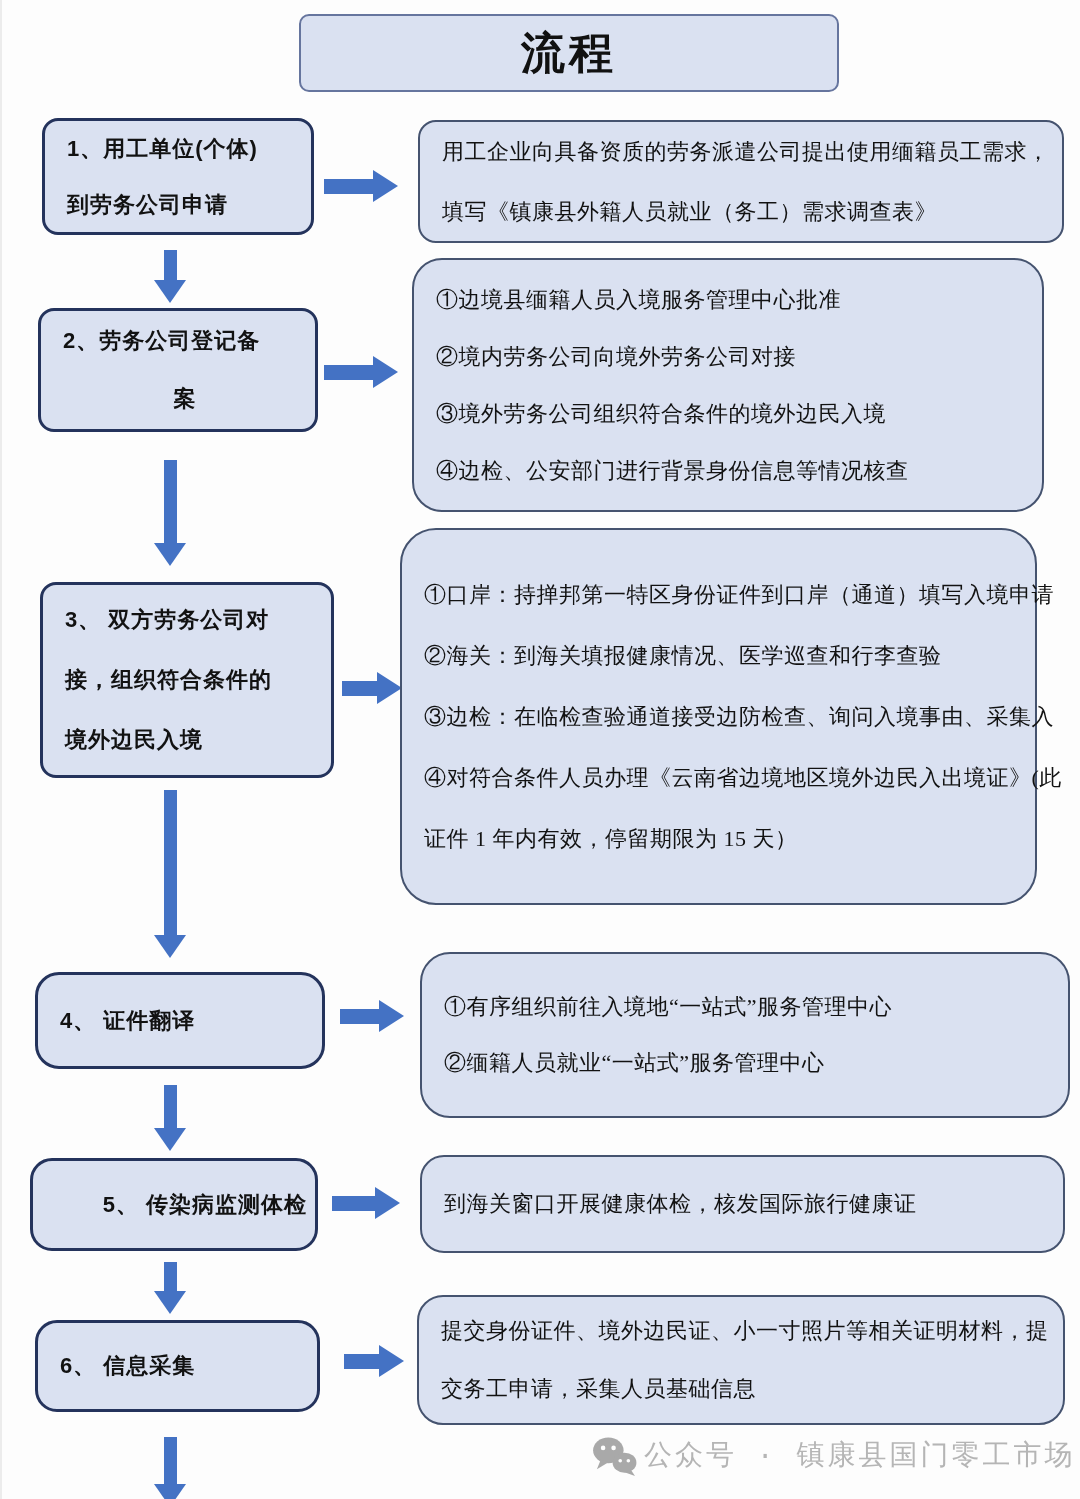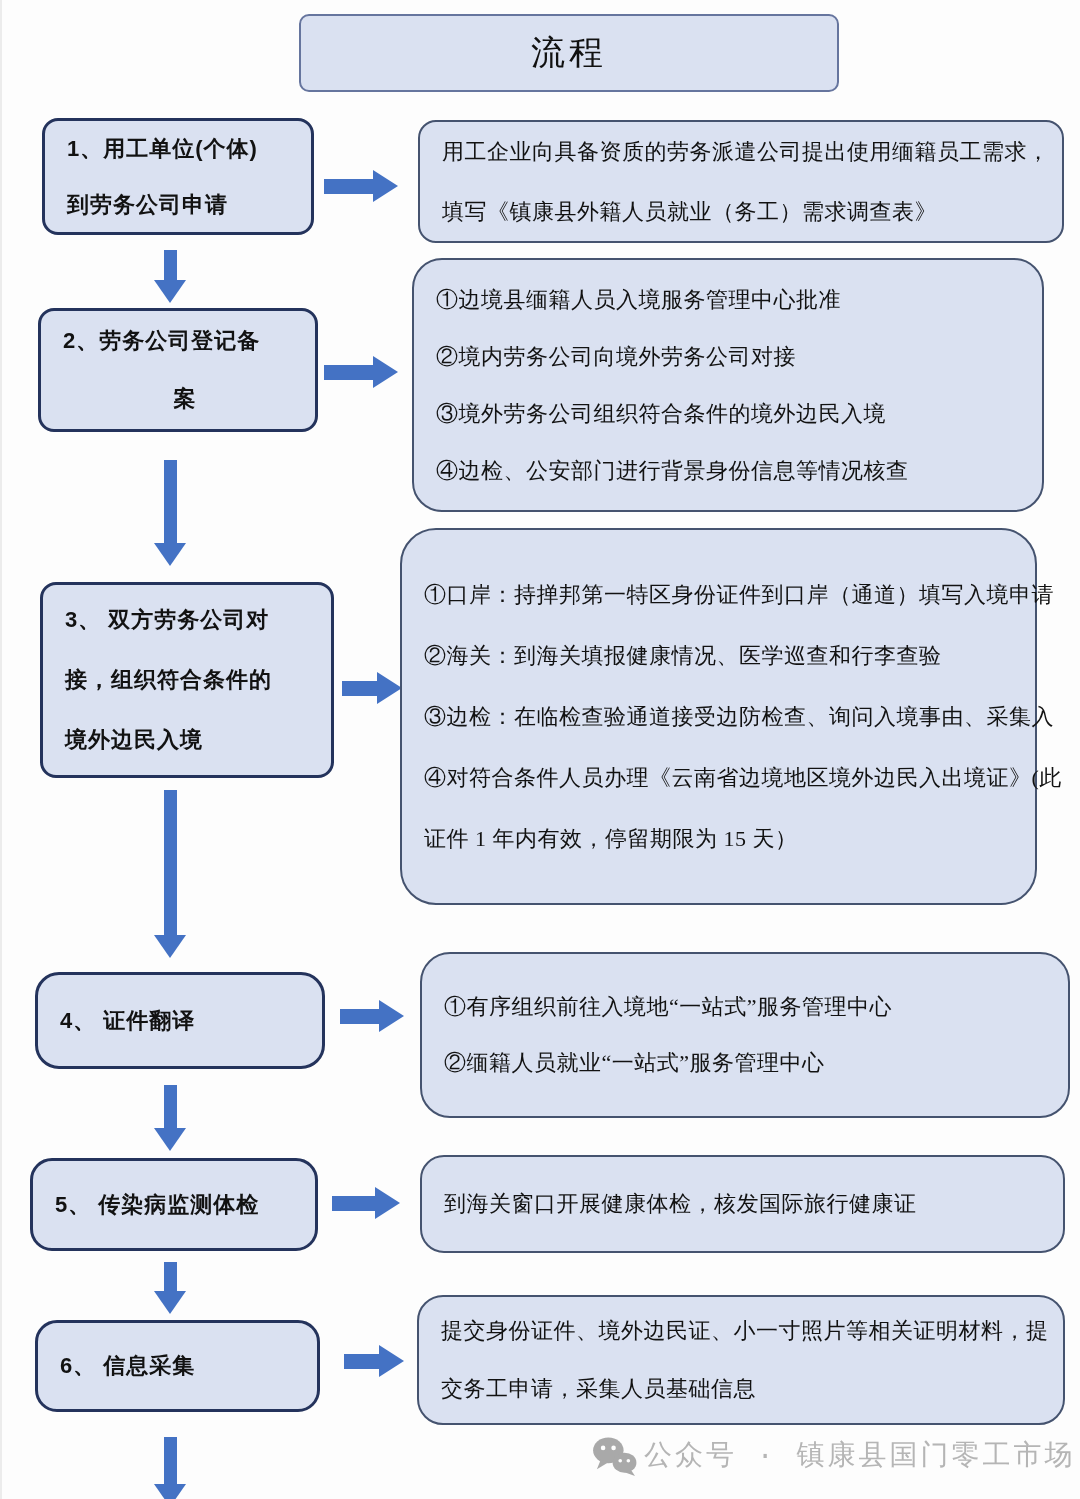--- a/index.html
+++ b/index.html
@@ -31,40 +31,40 @@
     line-height:60px;
     padding-left:22px;padding-right:16px;
     letter-spacing:0.5px;
   }
   .step .ln,.detail .ln{white-space:nowrap;}
   #titleBox{
     position:absolute;left:297px;top:14px;width:540px;height:78px;
     box-sizing:border-box;background:#dae1f1;border:2px solid #66759e;border-radius:10px;
     display:flex;align-items:center;justify-content:center;
     font-family:"Liberation Serif","DejaVu Serif",serif;
-    font-weight:400;font-size:34px;color:#111;letter-spacing:4px;
+    font-weight:700;font-size:44px;color:#111;letter-spacing:4px;
   }
   
   .h-arrow{position:absolute;display:flex;align-items:center;}
   .h-arrow .bar{height:15px;background:#4472c4;flex:1;}
   .h-arrow .head{width:0;height:0;border-top:16px solid transparent;border-bottom:16px solid transparent;border-left:25px solid #4472c4;}
   .v-arrow{position:absolute;display:flex;flex-direction:column;align-items:center;}
   .v-arrow .bar{width:13px;background:#4472c4;flex:1;}
   .v-arrow .head{width:0;height:0;border-left:16px solid transparent;border-right:16px solid transparent;border-top:23px solid #4472c4;}
   
   #s1{left:40px;top:118px;width:272px;height:117px;border-radius:16px;}
   #r1{left:416px;top:120px;width:646px;height:123px;border-radius:18px;}
   #s2{left:36px;top:308px;width:280px;height:124px;border-radius:16px;line-height:58px;}
   #s2 .ln2{text-align:center;}
   #r2{left:410px;top:258px;width:632px;height:254px;border-radius:30px;line-height:57px;}
   #s3{left:38px;top:582px;width:294px;height:196px;border-radius:16px;line-height:60px;}
   #r3{left:398px;top:528px;width:637px;height:377px;border-radius:36px;line-height:61px;}
   #s4{left:33px;top:972px;width:290px;height:97px;border-radius:24px;}
   #r4{left:418px;top:952px;width:650px;height:166px;border-radius:30px;line-height:56px;}
-  #s5{left:28px;top:1158px;width:288px;height:93px;border-radius:22px;}
+  #s5{left:28px;top:1158px;width:288px;height:93px;border-radius:22px;align-items:flex-end;}
   #r5{left:418px;top:1155px;width:645px;height:98px;border-radius:24px;}
   #s6{left:33px;top:1320px;width:285px;height:92px;border-radius:22px;}
   #r6{left:415px;top:1295px;width:648px;height:130px;border-radius:26px;line-height:58px;}
   #ha1{left:322px;top:170px;width:74px;height:32px;}
   #ha2{left:322px;top:356px;width:74px;height:32px;}
   #ha3{left:340px;top:672px;width:60px;height:32px;}
   #ha4{left:338px;top:1000px;width:64px;height:32px;}
   #ha5{left:330px;top:1187px;width:68px;height:32px;}
   #ha6{left:342px;top:1345px;width:60px;height:32px;}
   #va1{left:152px;top:250px;height:53px;width:32px;}

